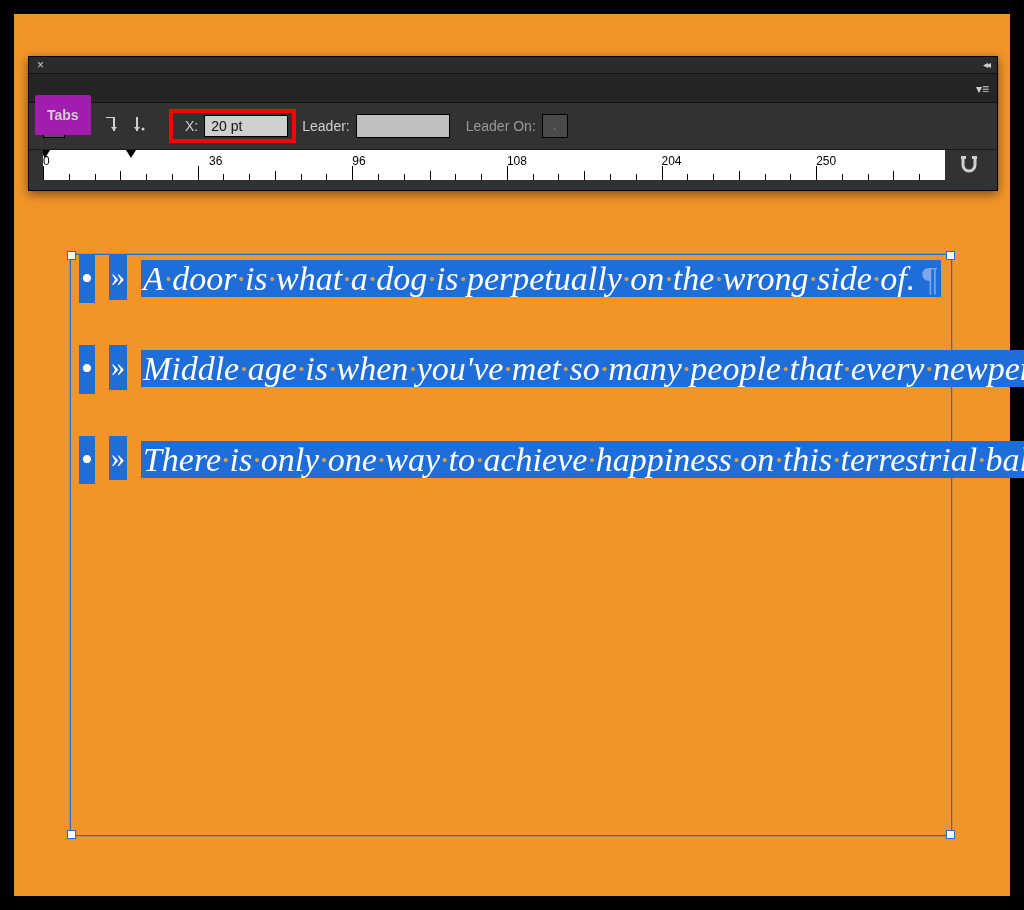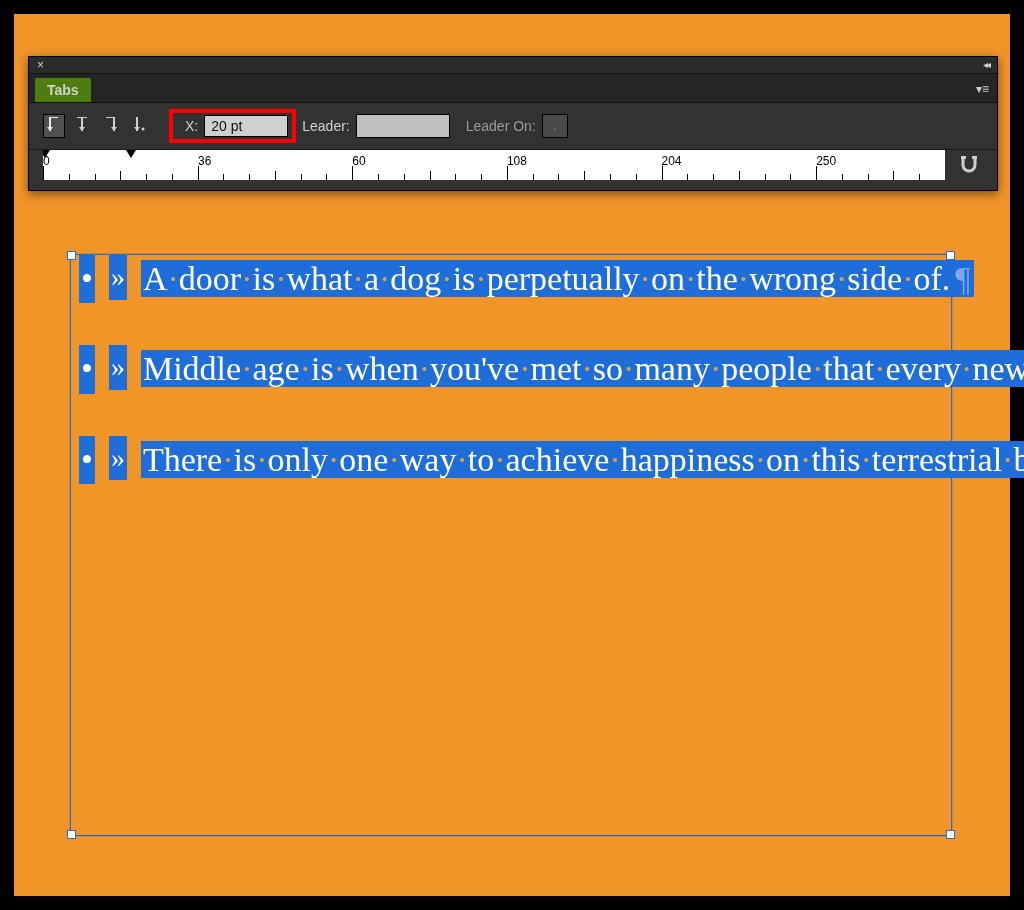--- a/index.html
+++ b/index.html
@@ -67,24 +67,24 @@
     letter-spacing: -2px;
   }
   .tab-row {
     background: #252525;
     height: 28px;
     border-bottom: 1px solid #111;
     position: relative;
   }
   .tab {
     position: absolute;
-    left: 6px; top: 4px;
-    background: #4d7c0f;
-    color: var(--fg-light);
-    padding: 4px 12px;
+    left: 6px; top: 21px;
+    background: #a21caf;
+    color: var(--fg-light);
+    padding: 12px 12px;
     font-size: 14px;
     font-weight: 600;
     border-top-left-radius: 2px;
     border-top-right-radius: 2px;
   }
   .tab-row .flyout {
     position: absolute;
     right: 8px; top: 8px;
     font-size: 12px;
     color: var(--fg-light);
@@ -233,20 +233,21 @@
     line-height:1.42;
     margin-left:2px;
   }
   .tab-arrow {
     color:#cf9342;
     font-size:28px;
     line-height:1.6;
   }
   .runs {
     flex:1;
+    font-style:italic;
   }
   .hl {
     background: var(--sel-blue);
     color:#fff;
     box-decoration-break: clone;
     -webkit-box-decoration-break: clone;
     padding: 0 2px;
   }
   .sp { color:#d8a24c; }
   .pil {
@@ -350,22 +351,22 @@
           <div class="tick" style="left: 670.057px; height: 6px;"></div>
           <div class="tick" style="left: 695.829px; height: 9px;"></div>
           <div class="tick" style="left: 721.6px; height: 6px;"></div>
           <div class="tick" style="left: 747.371px; height: 6px;"></div>
           <div class="tick" style="left: 773.143px; height: 14px;"></div>
           <div class="tick" style="left: 798.914px; height: 6px;"></div>
           <div class="tick" style="left: 824.686px; height: 6px;"></div>
           <div class="tick" style="left: 850.457px; height: 9px;"></div>
           <div class="tick" style="left: 876.229px; height: 6px;"></div>
           <div class="num" style="left: 2px;">0</div>
-          <div class="num" style="left: 157px;">36</div>
-          <div class="num" style="left: 311.257px;">60</div>
+          <div class="num" style="left: 168px;">36</div>
+          <div class="num" style="left: 311.257px;">96</div>
           <div class="num" style="left: 465.886px;">108</div>
           <div class="num" style="left: 620.514px;">204</div>
           <div class="num" style="left: 775.143px;">250</div>
         </div>
       <div class="magnet">
         <svg width="22" height="22" viewBox="0 0 22 22">
           <path d="M5 4 v7 a6 6 0 0 0 12 0 v-7" stroke="#cfcfcf" stroke-width="3" fill="none"></path>
           <rect x="3" y="2" width="5" height="3" fill="#cfcfcf"></rect>
           <rect x="14" y="2" width="5" height="3" fill="#cfcfcf"></rect>
         </svg>

